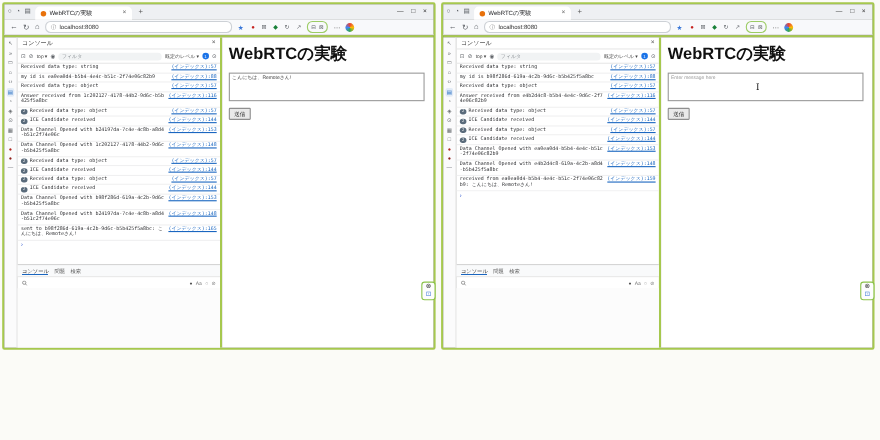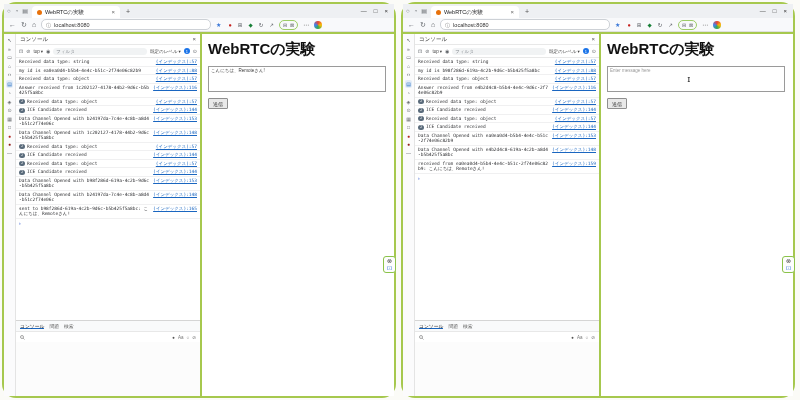--- a/index.html
+++ b/index.html
@@ -1,20 +1,20 @@
 <!DOCTYPE html>
 <html><head>
 <meta charset="utf-8">
 <style>
   html,body{margin:0;padding:0}
   body{width:800px;height:400px;background:#fbfbf7;font-family:"Liberation Sans",sans-serif;overflow:hidden;
        -webkit-font-smoothing:antialiased}
   .stage{display:flex;gap:5px;padding:2px;box-sizing:border-box;width:800px;height:400px}
-  .win{position:relative;width:394px;height:396px;border:2px solid #a6c84e;background:#737373;box-sizing:border-box;
-       display:flex;flex-direction:column;border-radius:14px}
+  .win{position:relative;width:394px;height:316px;border:2px solid #a6c84e;background:#737373;box-sizing:border-box;
+       display:flex;flex-direction:column;border-radius:2px}
   
   .tabstrip{height:14px;flex:0 0 14px;background:#eef0f3;display:flex;align-items:flex-end;padding:0 3px;gap:4px}
   .tsicon{font-size:6px;color:#5f6368;line-height:13px}
   .tab{height:12px;background:#fff;border-radius:4px 4px 0 0;display:flex;align-items:center;gap:3px;padding:0 5px;min-width:78px}
   .favicon{width:5px;height:5px;border-radius:50%;background:#e8710a;flex:0 0 5px}
   .tabtitle{font-size:5.5px;color:#202124;white-space:nowrap;overflow:hidden;max-width:62px}
   .tabx{font-size:6px;color:#666;margin-left:auto}
   .newtab{font-size:7px;color:#555;line-height:13px;margin-left:2px}
   .wctl{margin-left:auto;display:flex;gap:7px;font-size:6px;color:#333;padding:0 3px;line-height:13px}
   .tbar{height:14px;flex:0 0 14px;background:#f8f9fb;display:flex;align-items:center;gap:5px;padding:0 5px;

